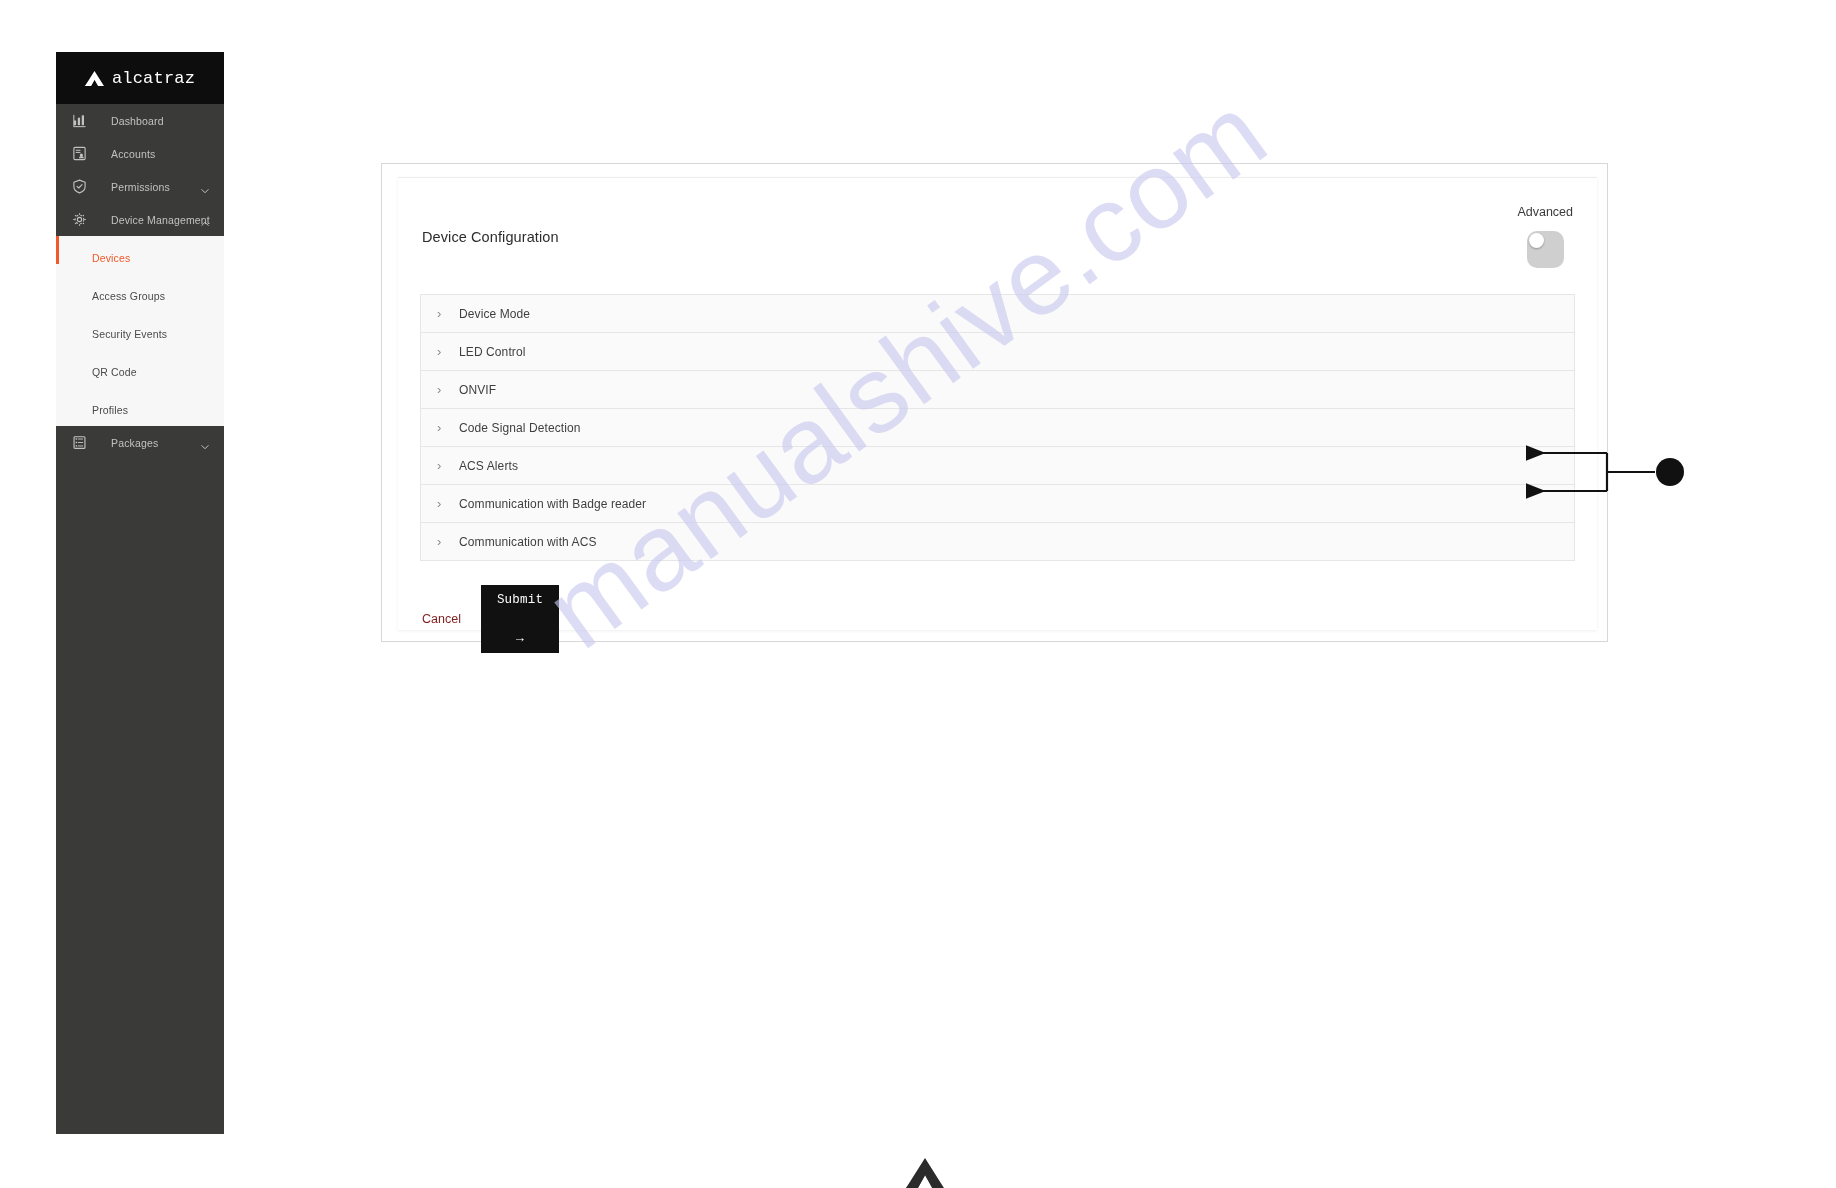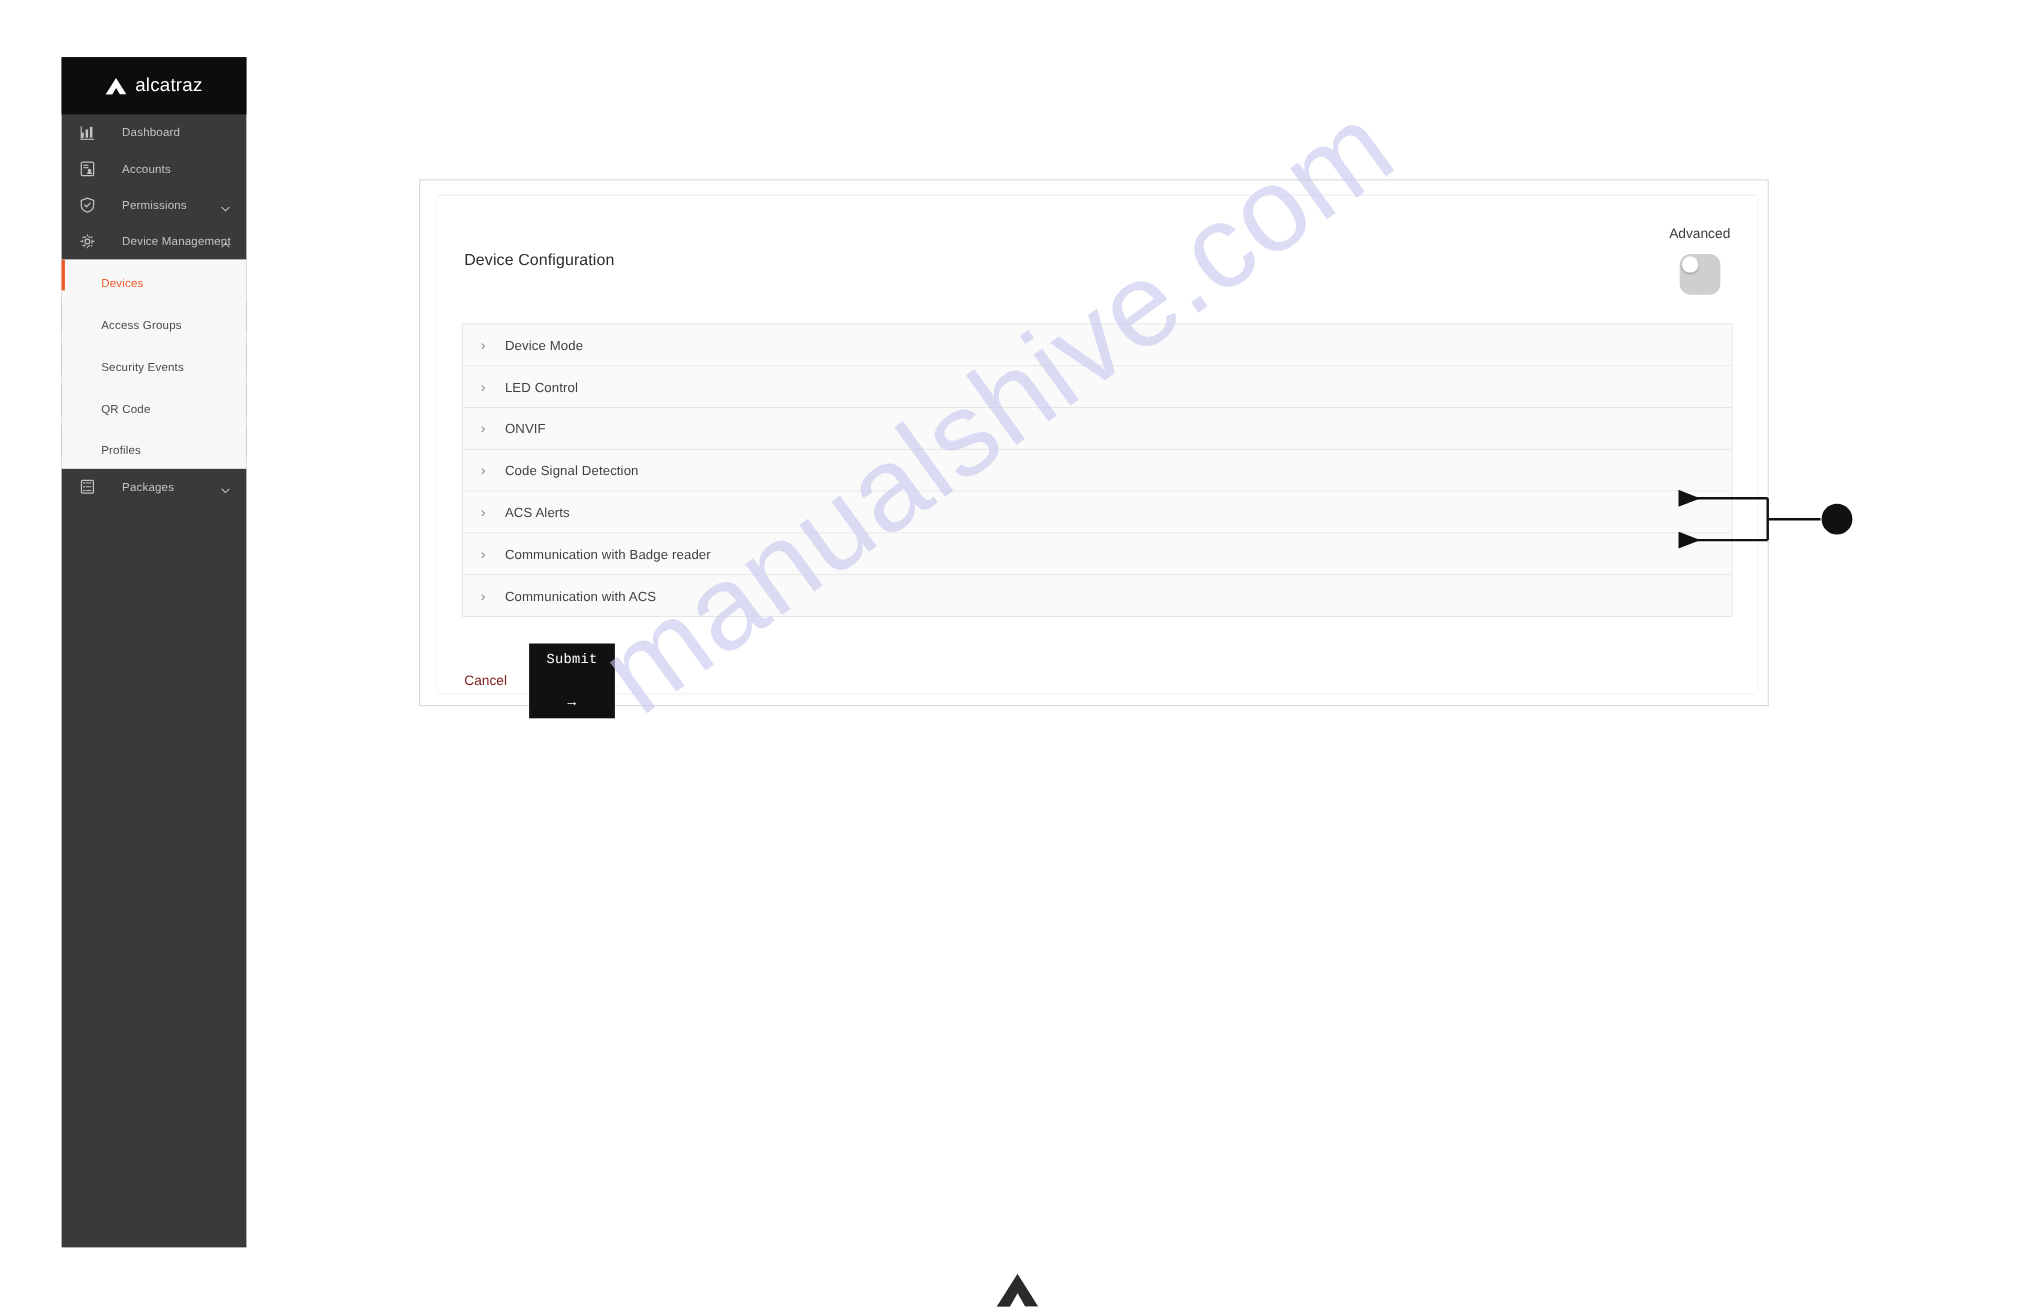--- a/index.html
+++ b/index.html
@@ -52,20 +52,21 @@
     align-items: center;
     justify-content: center;
     gap: 8px;
   }
   .brand-mark { width: 19px; height: 15px; display:block; }
   .brand-text {
     color: #ffffff;
     font-size: 17px;
     letter-spacing: .2px;
     font-weight: 400;
+    font-family: Liberation Mono, monospace;
   }
 
   .nav-item {
     height: 33px;
     display: flex;
     align-items: center;
     padding-left: 16px;
     box-sizing: border-box;
     gap: 24px;
     cursor: pointer;

